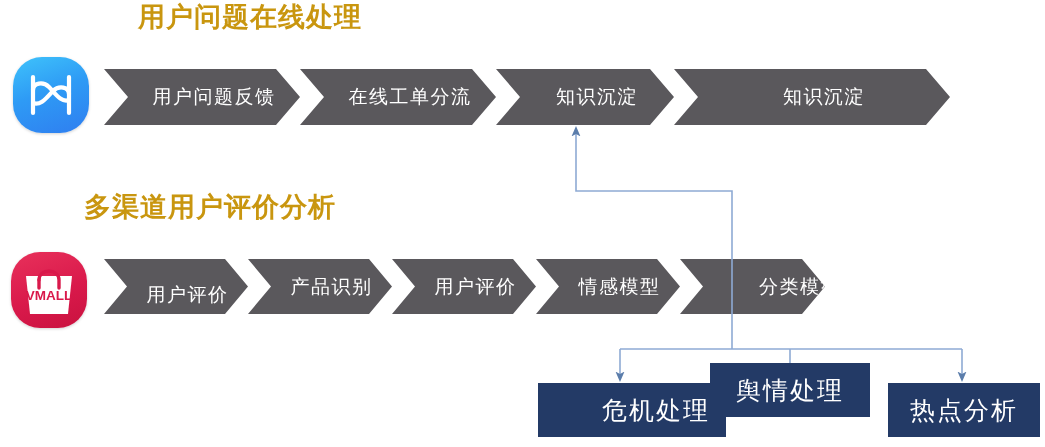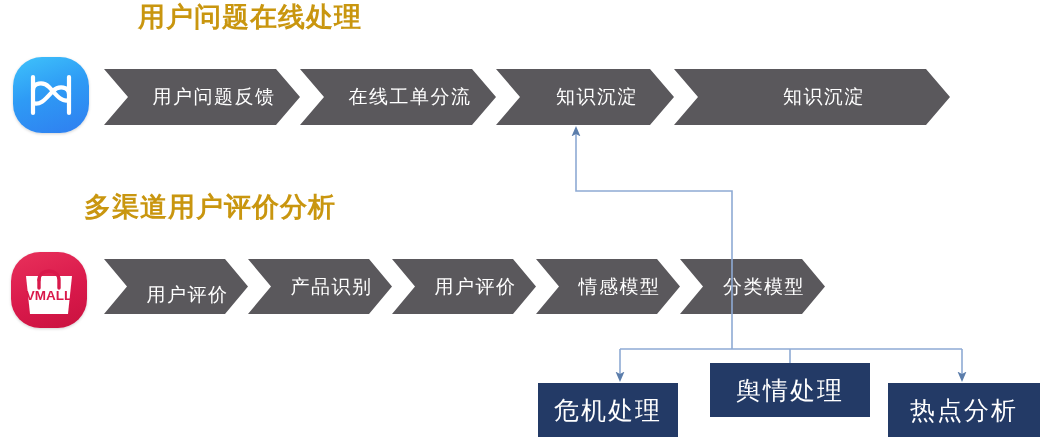--- a/index.html
+++ b/index.html
@@ -86,21 +86,21 @@
     align-items: center;
     justify-content: center;
   }
   .outcome-label {
     color: #ffffff;
     font-family: "Liberation Serif", "DejaVu Serif", serif;
     font-size: 25px;
     letter-spacing: 2px;
     white-space: nowrap;
   }
-  #box-0 { left: 538px; top: 383px; width: 140px; }
+  #box-0 { left: 538px; top: 383px; width: 140px; padding-left: 48px; }
   #box-1 { left: 710px; top: 363px; width: 160px; }
   #box-2 { left: 888px; top: 383px; width: 152px; }
 </style>
 </head>
 <body>
 
 <div id="canvas">
 
   <div class="section-title" id="title-1">用户问题在线处理</div>
 
@@ -144,21 +144,21 @@
         <polygon points="0,0 121,0 144,27.5 121,55 0,55 23,27.5" fill="#5a585c"></polygon>
         <polygon points="144,0 265,0 288,27.5 265,55 144,55 167,27.5" fill="#5a585c"></polygon>
         <polygon points="288,0 409,0 432,27.5 409,55 288,55 311,27.5" fill="#5a585c"></polygon>
         <polygon points="432,0 553,0 576,27.5 553,55 432,55 455,27.5" fill="#5a585c"></polygon>
         <polygon points="576,0 698,0 721,27.5 698,55 576,55 599,27.5" fill="#5a585c"></polygon>
       </svg>
   <div class="flow-label" style="left: 83.5px; top: 36px;">用户评价</div>
       <div class="flow-label" style="left: 227.5px; top: 27.5px;">产品识别</div>
       <div class="flow-label" style="left: 371.5px; top: 27.5px;">用户评价</div>
       <div class="flow-label" style="left: 515.5px; top: 27.5px;">情感模型</div>
-      <div class="flow-label" style="left: 660px; top: 27.5px;">分类模型</div>
+      <div class="flow-label" style="left: 696px; top: 27.5px;">分类模型</div>
     </div>
 
   <svg id="connectors" xmlns="http://www.w3.org/2000/svg">
     <defs>
       <marker id="arrowhead" markerWidth="7" markerHeight="7" refX="3.4" refY="3.2" orient="auto">
         <path d="M0,0.4 L6.6,3.2 L0,6 L1.6,3.2 Z" fill="#5b7dab"></path>
       </marker>
     </defs>
 
     <g>

